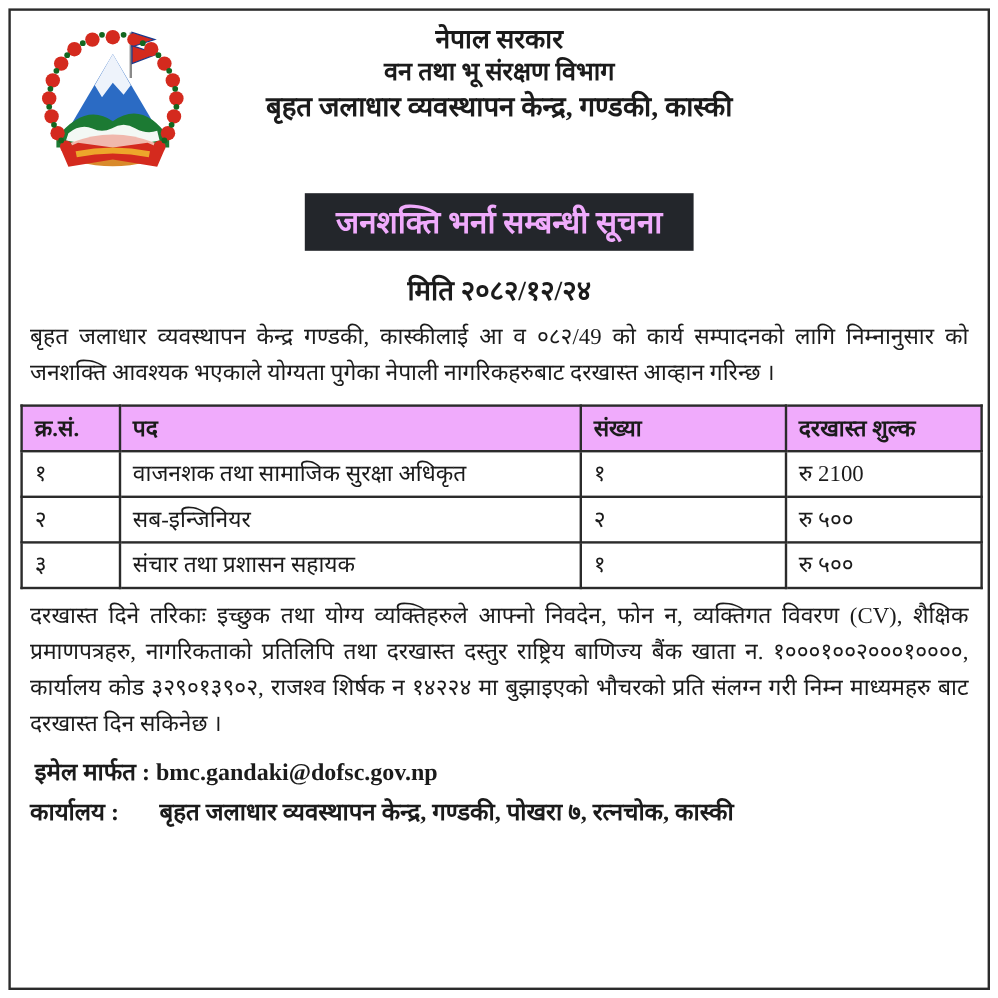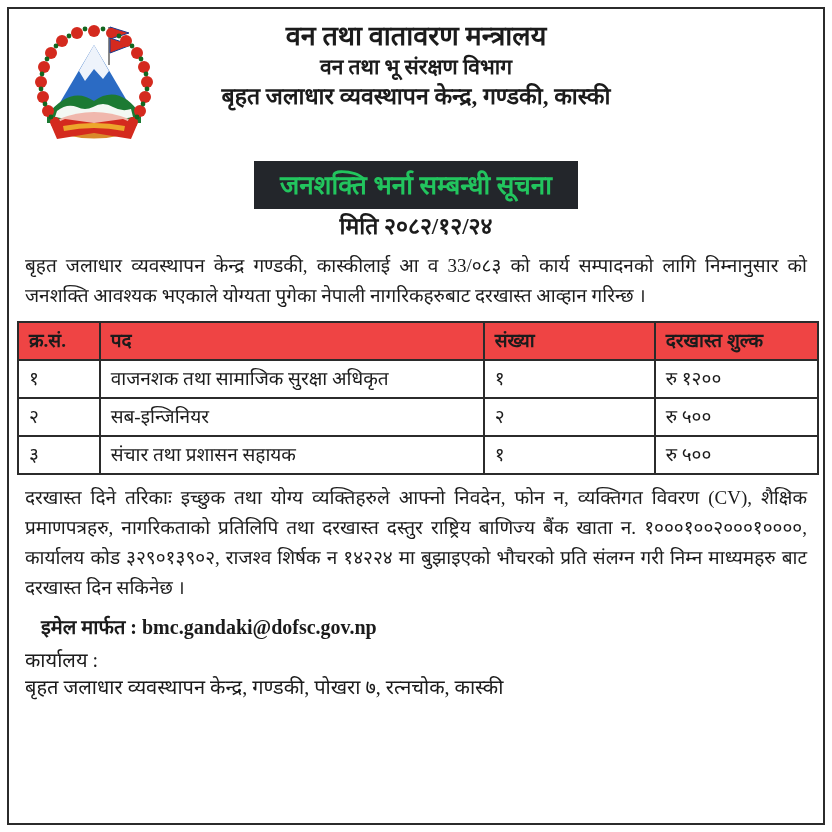--- a/index.html
+++ b/index.html
@@ -19,50 +19,50 @@
   .header{position:relative;min-height:132px;}
   .emblem{position:absolute;left:16px;top:0;width:122px;height:128px;}
   .head-center{text-align:center;padding:0 130px;}
   .gov-line{font-size:22px;font-weight:bold;line-height:1.25;}
   .ministry-line{font-size:27px;font-weight:bold;line-height:1.3;}
   .dept-line{font-size:21px;font-weight:bold;line-height:1.3;}
   .office-line{font-size:23px;font-weight:bold;line-height:1.35;}
   
   .banner-wrap{text-align:center;margin-top:10px;}
   .banner{
-    display:inline-block;background:#23262b;color:#22c55e;
+    display:inline-block;background:#23262b;color:#f0abfc;
     font-size:26px;font-weight:bold;
     padding:5px 26px 7px 26px;
   }
-  .date-line{text-align:center;font-size:23px;font-weight:bold;margin-top:0;}
+  .date-line{text-align:center;font-size:23px;font-weight:bold;margin-top:16px;}
   
   .para{font-size:19px;line-height:1.58;text-align:justify;margin:8px 8px 0 8px;}
   .intro{margin-top:10px;}
   
   table.jobs{
     border-collapse:collapse;width:802px;margin:10px auto 0 auto;
     font-size:19px;
   }
   table.jobs th,table.jobs td{
     border:2px solid #2b2b2b;
     padding:4px 10px 6px 10px;
     text-align:left;vertical-align:middle;
   }
-  table.jobs th{background:#ef4444;font-weight:bold;}
+  table.jobs th{background:#f0abfc;font-weight:bold;}
   .col-sn{width:62px;}
   .col-post{width:392px;}
   .col-count{width:160px;}
   .col-fee{width:150px;}
   td.center{text-align:center;}
   
   .deadline{font-size:19px;margin:8px 8px 0 8px;}
-  .bold-line{font-size:20px;font-weight:bold;margin:6px 8px 0 24px;}
+  .bold-line{font-size:20px;font-weight:bold;margin:6px 8px 0 12px;}
   .email-line{margin-top:10px;}
   .email-value{font-family:"Liberation Serif","DejaVu Serif",serif;}
-  .office-row{display:flex;margin:6px 8px 0 8px;font-size:20px;font-weight:normal;flex-direction:column;}
+  .office-row{display:flex;margin:6px 8px 0 8px;font-size:20px;font-weight:bold;}
   .office-label{width:108px;flex:0 0 auto;}
   .phone-line{margin-left:116px;}
 </style>
 </head>
 <body>
 
 <div class="frame">
 
   <div class="header">
     <svg class="emblem" viewBox="0 0 122 128">
@@ -116,48 +116,48 @@
         <circle cx="12" cy="85" r="2.4"></circle>
           <circle cx="110" cy="85" r="2.4"></circle>
         <circle cx="18" cy="98" r="2.4"></circle>
           <circle cx="104" cy="98" r="2.4"></circle>
       </g>
 
       <path d="M18 106 L32 100 L61 104 L90 100 L104 106 L98 120 L61 114 L24 120 Z" fill="#d42a1e"></path>
       <path d="M30 107 Q61 101 92 107 L91 112 Q61 106 31 112 Z" fill="#f2c52e" opacity="0.8"></path>
     </svg>
     <div class="head-center">
-      <div class="ministry-line">वन तथा वातावरण मन्त्रालय</div>
+      <div class="gov-line">नेपाल सरकार</div>
       <div class="dept-line">वन तथा भू संरक्षण विभाग</div>
       <div class="office-line">बृहत जलाधार व्यवस्थापन केन्द्र, गण्डकी, कास्की</div>
     </div>
   </div>
 
   <div class="banner-wrap">
     <div class="banner">जनशक्ति भर्ना सम्बन्धी सूचना</div>
   </div>
   <div class="date-line">मिति २०८२/१२/२४</div>
 
-  <div class="para intro">बृहत जलाधार व्यवस्थापन केन्द्र गण्डकी, कास्कीलाई आ व 33/०८३ को कार्य सम्पादनको लागि निम्नानुसार को जनशक्ति आवश्यक भएकाले योग्यता पुगेका नेपाली नागरिकहरुबाट दरखास्त आव्हान गरिन्छ ।</div>
+  <div class="para intro">बृहत जलाधार व्यवस्थापन केन्द्र गण्डकी, कास्कीलाई आ व ०८२/49 को कार्य सम्पादनको लागि निम्नानुसार को जनशक्ति आवश्यक भएकाले योग्यता पुगेका नेपाली नागरिकहरुबाट दरखास्त आव्हान गरिन्छ ।</div>
 
   <table class="jobs">
     <thead>
       <tr>
         <th class="col-sn">क्र.सं.</th>
         <th class="col-post">पद</th>
         <th class="col-count">संख्या</th>
         <th class="col-fee">दरखास्त शुल्क</th>
       </tr>
     </thead>
     <tbody>
       <tr>
         <td>१</td>
         <td>वाजनशक तथा सामाजिक सुरक्षा अधिकृत</td>
         <td class="center">१</td>
-        <td>रु १२००</td>
+        <td>रु 2100</td>
       </tr>
       <tr>
         <td>२</td>
         <td>सब-इन्जिनियर</td>
         <td class="center">२</td>
         <td>रु ५००</td>
       </tr>
       <tr>
         <td>३</td>
         <td>संचार तथा प्रशासन सहायक</td>

